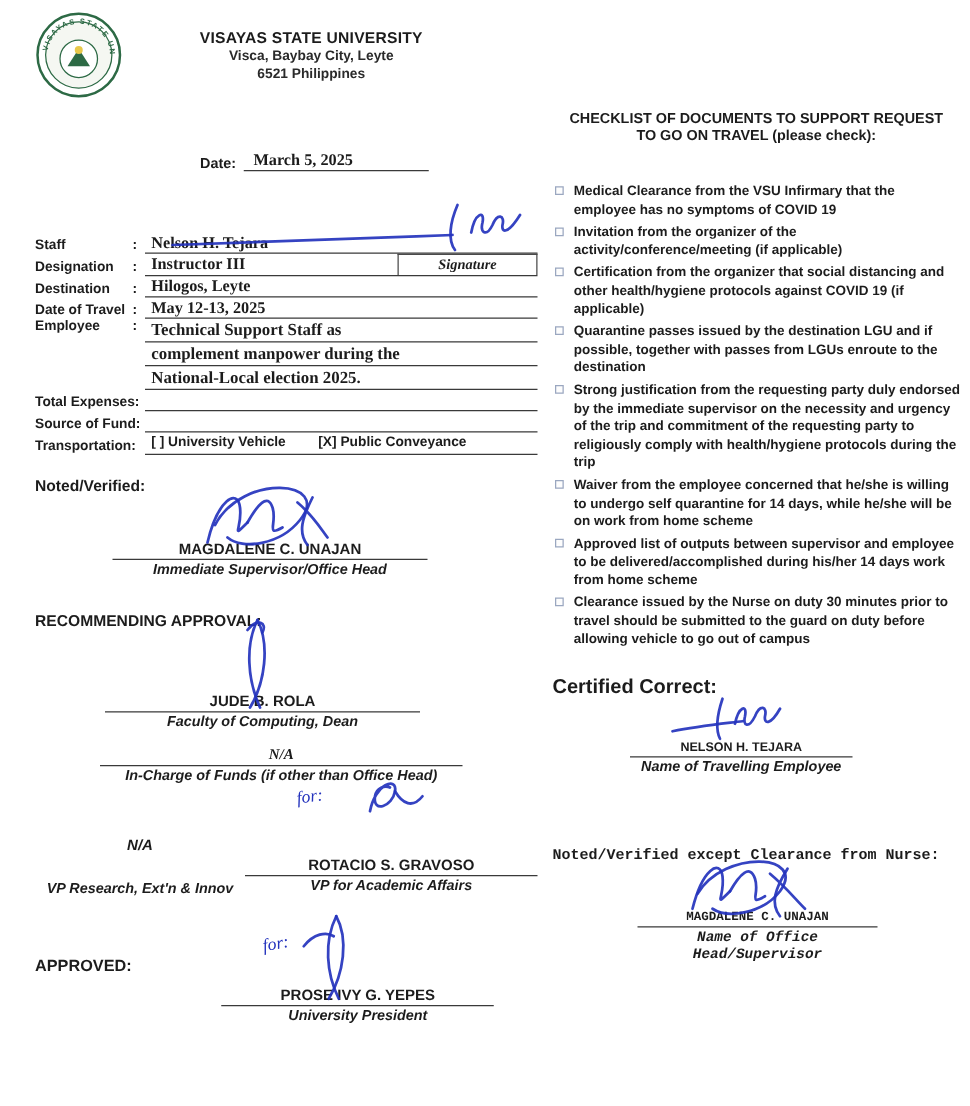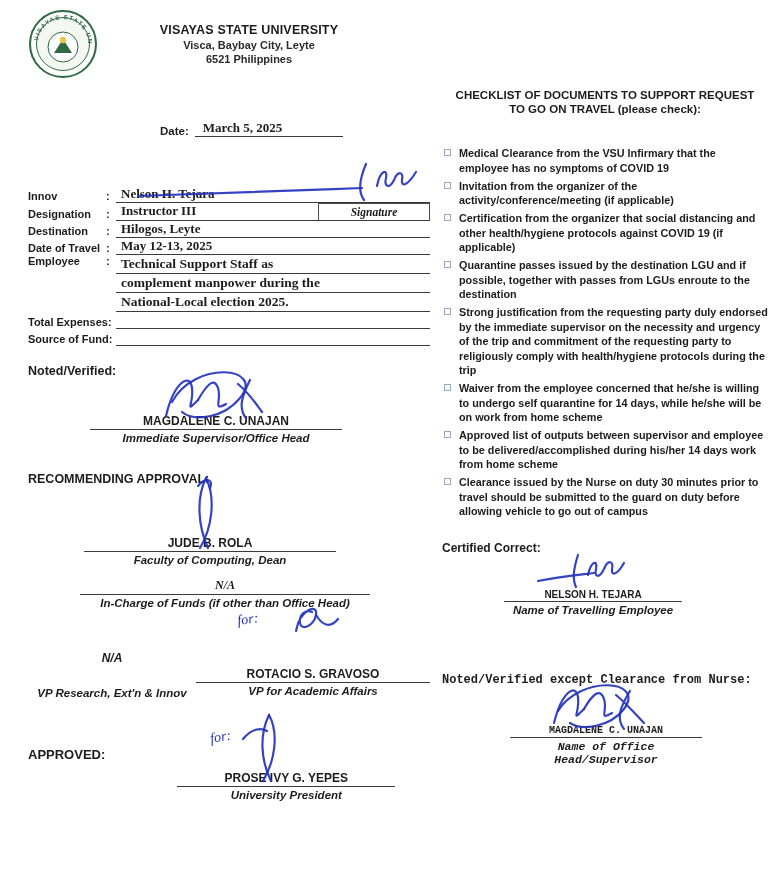--- a/index.html
+++ b/index.html
@@ -127,21 +127,21 @@
 
 
   <div class="date-line">
     <span>Date:</span>
     <span class="date-value">March 5, 2025</span>
   </div>
 
   <div class="fields">
 
     <div class="frow row-name">
-      <span class="lbl">Innov</span>
+      <span class="lbl">Staff</span>
       <span class="colon">:</span>
       <span class="val">
         <span>Nelson H. Tejara</span>
         <svg class="sig-over-name" viewBox="0 0 300 60">
           <path class="ink-path" d="M4,44 C70,41 150,39 228,36"></path>
           <path class="ink-path" d="M232,12 C226,26 224,40 230,48"></path>
           <path class="ink-path" d="M243,34 C246,18 254,16 252,26 C250,34 255,38 260,28 C264,18 270,20 268,28 C267,34 272,36 282,20"></path>
         </svg>
       </span>
     </div>
@@ -180,20 +180,27 @@
     <div class="frow row-wide">
       <span class="lbl lbl2">Total Expenses:</span>
       <span class="val"></span>
     </div>
 
     <div class="frow row-wide">
       <span class="lbl lbl2">Source of Fund:</span>
       <span class="val"></span>
     </div>
 
+    <div class="frow row-wide">
+      <span class="lbl lbl2">Transportation:</span>
+      <span class="val transport-val" style="font-family:'Liberation Sans',sans-serif;font-size:11px;line-height:17px;">
+        <span>[ ] University Vehicle</span>
+        <span>[X] Public Conveyance</span>
+      </span>
+    </div>
   </div>
 
   <div class="noted-block">
     <div class="blk-label">Noted/Verified:</div>
     <div class="noted-name-wrap rel">
       <svg class="ink noted-ink" viewBox="0 0 150 60">
         <path class="ink-path" d="M12,48 C20,14 36,4 38,20 C40,36 30,46 44,32"></path>
         <path class="ink-path" d="M44,32 C52,18 60,8 64,20 C68,32 58,44 72,36"></path>
         <path class="ink-path" d="M18,34 C40,-8 112,-2 86,30 C70,50 40,54 28,44"></path>
         <path class="ink-path" d="M96,12 C88,28 84,40 92,50 M84,16 C96,26 102,36 108,44"></path>
@@ -267,21 +274,21 @@
     <li class="chk-item"><span class="cbx"></span><span>Invitation from the organizer of the activity/conference/meeting (if applicable)</span></li>
     <li class="chk-item"><span class="cbx"></span><span>Certification from the organizer that social distancing and other health/hygiene protocols against COVID 19 (if applicable)</span></li>
     <li class="chk-item"><span class="cbx"></span><span>Quarantine passes issued by the destination LGU and if possible, together with passes from LGUs enroute to the destination</span></li>
     <li class="chk-item"><span class="cbx"></span><span>Strong justification from the requesting party duly endorsed by the immediate supervisor on the necessity and urgency of the trip and commitment of the requesting party to religiously comply with health/hygiene protocols during the trip</span></li>
     <li class="chk-item"><span class="cbx"></span><span>Waiver from the employee concerned that he/she is willing to undergo self quarantine for 14 days, while he/she will be on work from home scheme</span></li>
     <li class="chk-item"><span class="cbx"></span><span>Approved list of outputs between supervisor and employee to be delivered/accomplished during his/her 14 days work from home scheme</span></li>
     <li class="chk-item"><span class="cbx"></span><span>Clearance issued by the Nurse on duty 30 minutes prior to travel should be submitted to the guard on duty before allowing vehicle to go out of campus</span></li>
   </ul>
 
   <div class="certified-block">
-    <div class="blk-label" style="font-size:12px;">Certified Correct:</div>
+    <div class="blk-label" style="font-size:16px;">Certified Correct:</div>
     <div class="cert-name-wrap rel">
       <svg class="ink cert-ink" viewBox="0 0 110 48">
         <path class="ink-path" d="M4,32 C24,28 44,26 60,24"></path>
         <path class="ink-path" d="M44,6 C40,18 38,30 42,38"></path>
         <path class="ink-path" d="M54,26 C57,12 64,10 62,20 C60,28 65,30 70,20 C74,10 80,12 78,20 C77,26 82,28 90,14"></path>
       </svg>
       <div class="sig-name cert-name">NELSON H. TEJARA</div>
       <div class="sig-title">Name of Travelling Employee</div>
     </div>
   </div>

